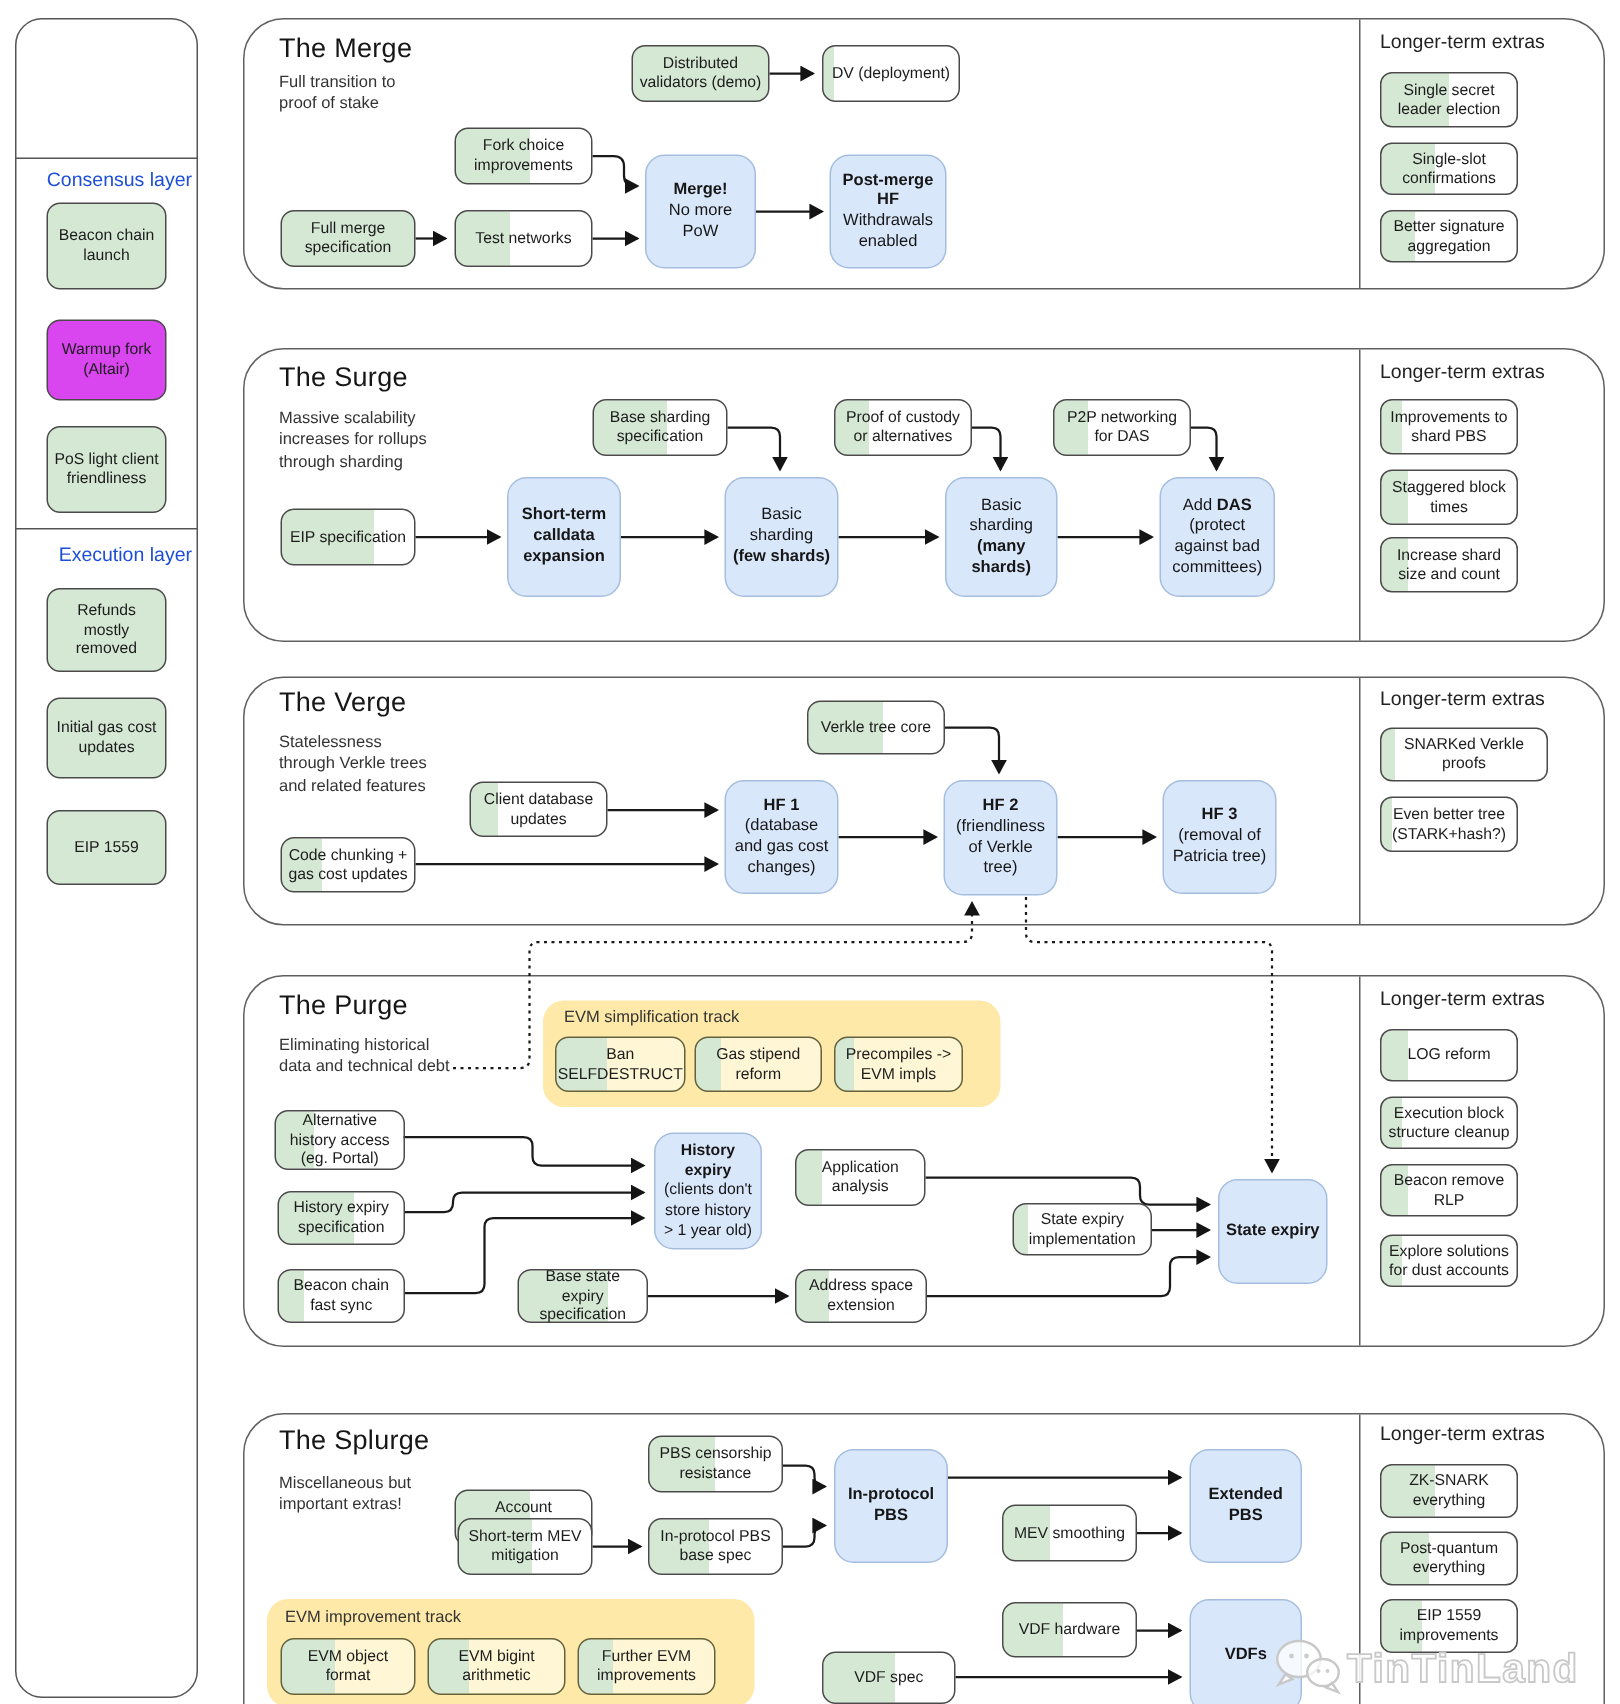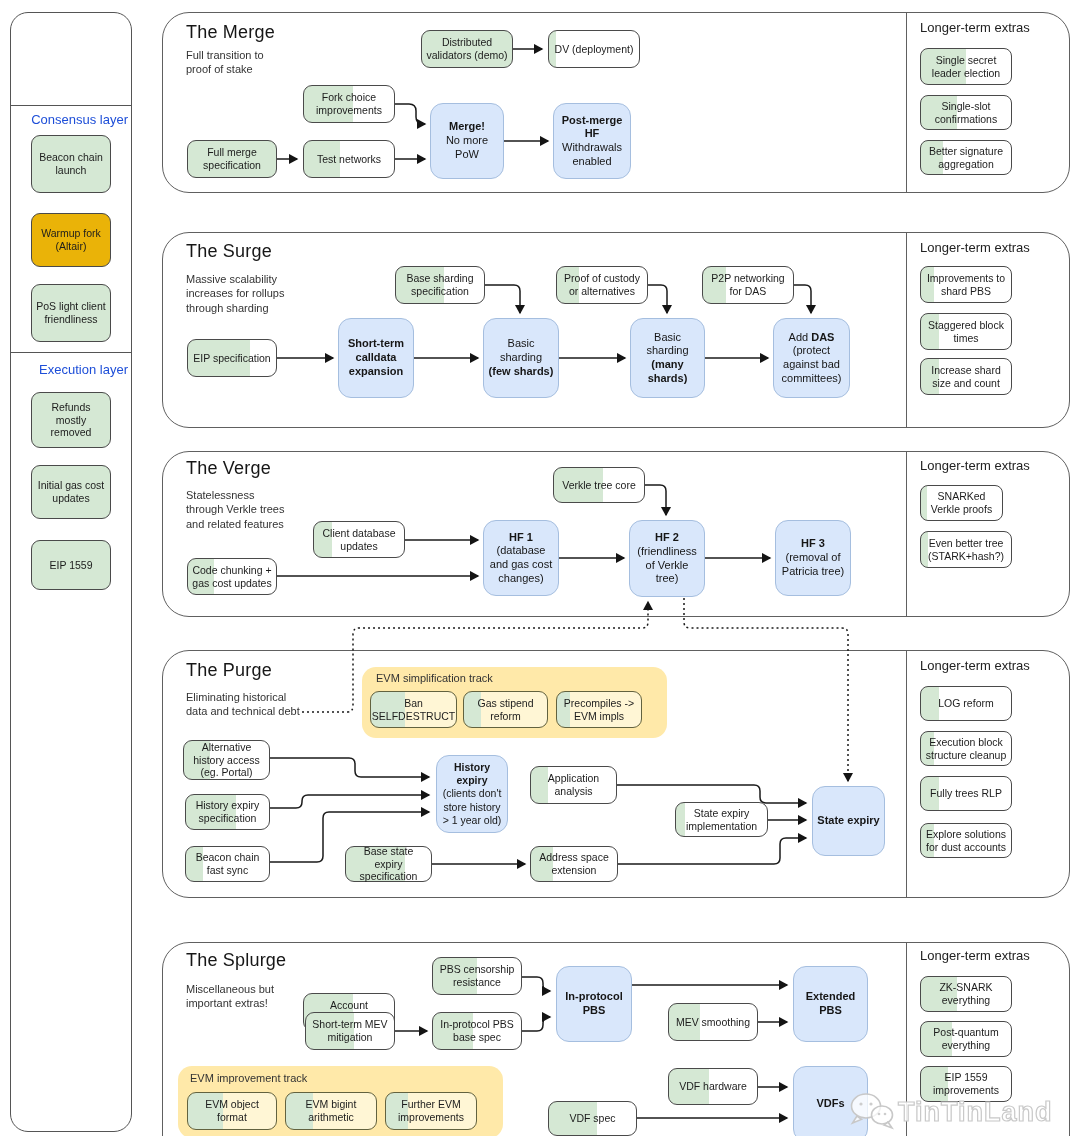--- a/index.html
+++ b/index.html
@@ -82,21 +82,21 @@
       <path d="M637,1118 H787" marker-end="url(#arr)"></path>
     </g>
   </svg>
 
   <div class="sb" style="left:10px;top:12px;width:122px;height:1120px;"></div>
   <div class="hline" style="left:10px;top:105px;width:122px;"></div>
   <div class="sb-label" style="left:14px;top:112px;width:114px;">Consensus layer</div>
   <div class="task" style="left: 31px; top: 135px; width: 80px; height: 58px; background: rgb(213, 232, 212);">
       <span>Beacon chain launch</span>
     </div>
-  <div class="task" style="left: 31px; top: 213px; width: 80px; height: 54px; background: #eab308;">
+  <div class="task" style="left: 31px; top: 213px; width: 80px; height: 54px; background: #d946ef;">
       <span>Warmup fork (Altair)</span>
     </div>
   <div class="task" style="left: 31px; top: 284px; width: 80px; height: 58px; background: rgb(213, 232, 212);">
       <span>PoS light client friendliness</span>
     </div>
   <div class="hline" style="left:10px;top:352px;width:122px;"></div>
   <div class="sb-label" style="left:14px;top:362px;width:114px;">Execution layer</div>
   <div class="task" style="left: 31px; top: 392px; width: 80px; height: 56px; background: rgb(213, 232, 212); justify-content: flex-end;">
       <span>Refunds mostly removed</span>
     </div>
@@ -188,39 +188,39 @@
     </div>
 
   <div class="section" style="left:162px;top:451px;width:908px;height:166px;">
       <div class="sec-divider"></div>
     </div>
   <div class="sec-title" style="left:186px;top:458px;">The Verge</div>
   <div class="sec-subtitle" style="left:186px;top:488px;width:130px;">Statelessness
 through Verkle trees
 and related features</div>
   <div class="extras-title" style="left:920px;top:458px;">Longer-term extras</div>
-  <div class="task" style="left: 538px; top: 467px; width: 92px; height: 36px; background: linear-gradient(90deg, rgb(213, 232, 212) 55%, rgb(255, 255, 255) 55%); margin-left: 15px;">
+  <div class="task" style="left: 538px; top: 467px; width: 92px; height: 36px; background: linear-gradient(90deg, rgb(213, 232, 212) 55%, rgb(255, 255, 255) 55%);">
       <span>Verkle tree core</span>
     </div>
   <div class="task" style="left: 313px; top: 521px; width: 92px; height: 37px; background: linear-gradient(90deg, rgb(213, 232, 212) 20%, rgb(255, 255, 255) 20%);">
       <span>Client database updates</span>
     </div>
   <div class="task" style="left: 187px; top: 558px; width: 90px; height: 37px; background: linear-gradient(90deg, rgb(213, 232, 212) 30%, rgb(255, 255, 255) 30%);">
       <span>Code chunking + gas cost updates</span>
     </div>
   <div class="milestone" style="left:483px;top:520px;width:76px;height:76px;">
       <div><span></span><b>HF 1</b><span class="m-sub">(database and gas cost changes)</span></div>
     </div>
   <div class="milestone" style="left:629px;top:520px;width:76px;height:77px;">
       <div><span></span><b>HF 2</b><span class="m-sub">(friendliness of Verkle tree)</span></div>
     </div>
   <div class="milestone" style="left:775px;top:520px;width:76px;height:76px;">
       <div><span></span><b>HF 3</b><span class="m-sub">(removal of Patricia tree)</span></div>
     </div>
-  <div class="extra" style="left: 920px; top: 485px; width: 83px; height: 36px; background: linear-gradient(90deg, rgb(213, 232, 212) 8%, rgb(255, 255, 255) 8%);">
+  <div class="extra" style="left: 920px; top: 485px; width: 112px; height: 36px; background: linear-gradient(90deg, rgb(213, 232, 212) 8%, rgb(255, 255, 255) 8%);">
       <span>SNARKed Verkle proofs</span>
     </div>
   <div class="extra" style="left: 920px; top: 531px; width: 92px; height: 37px; background: linear-gradient(90deg, rgb(213, 232, 212) 8%, rgb(255, 255, 255) 8%);">
       <span>Even better tree (STARK+hash?)</span>
     </div>
 
   <div class="section" style="left:162px;top:650px;width:908px;height:248px;">
       <div class="sec-divider"></div>
     </div>
   <div class="sec-title" style="left:186px;top:660px;">The Purge</div>
@@ -265,21 +265,21 @@
   <div class="milestone" style="left:812px;top:786px;width:73px;height:70px;">
       <div><span></span><b>State expiry</b><span class="m-sub"></span></div>
     </div>
   <div class="extra" style="left: 920px; top: 686px; width: 92px; height: 35px; background: linear-gradient(90deg, rgb(213, 232, 212) 20%, rgb(255, 255, 255) 20%);">
       <span>LOG reform</span>
     </div>
   <div class="extra" style="left: 920px; top: 731px; width: 92px; height: 35px; background: linear-gradient(90deg, rgb(213, 232, 212) 15%, rgb(255, 255, 255) 15%);">
       <span>Execution block structure cleanup</span>
     </div>
   <div class="extra" style="left: 920px; top: 776px; width: 92px; height: 35px; background: linear-gradient(90deg, rgb(213, 232, 212) 20%, rgb(255, 255, 255) 20%);">
-      <span>Fully trees RLP</span>
+      <span>Beacon remove RLP</span>
     </div>
   <div class="extra" style="left: 920px; top: 823px; width: 92px; height: 35px; background: linear-gradient(90deg, rgb(213, 232, 212) 15%, rgb(255, 255, 255) 15%);">
       <span>Explore solutions for dust accounts</span>
     </div>
 
   <div class="section" style="left:162px;top:942px;width:908px;height:230px;">
       <div class="sec-divider"></div>
     </div>
   <div class="sec-title" style="left:186px;top:950px;">The Splurge</div>
   <div class="sec-subtitle" style="left:186px;top:982px;width:130px;">Miscellaneous but

